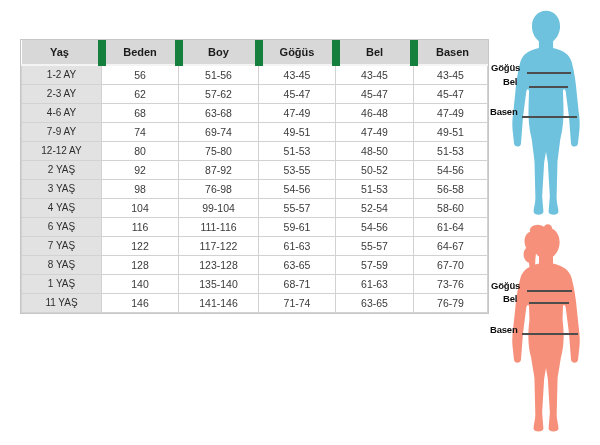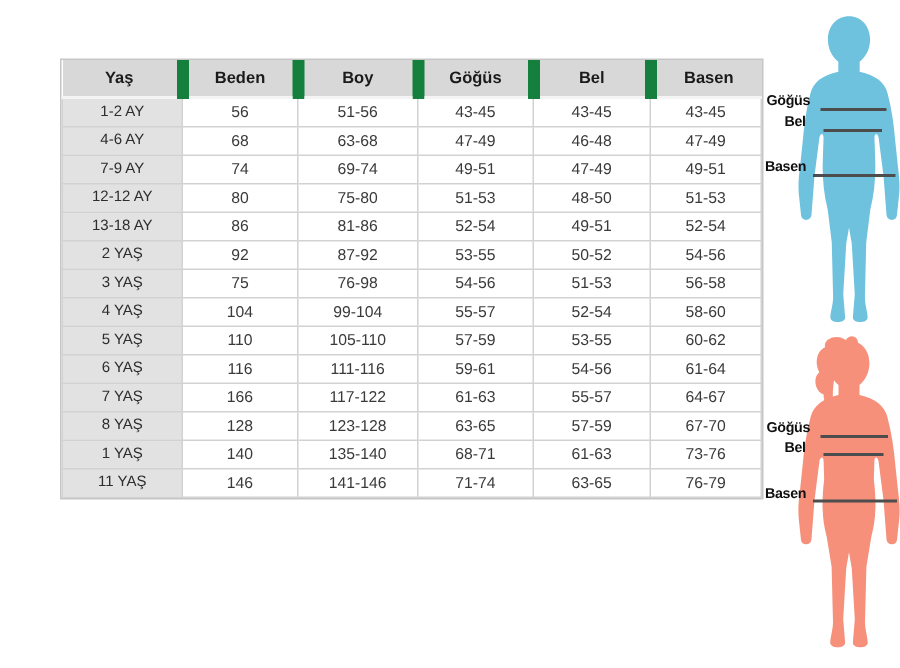--- a/index.html
+++ b/index.html
@@ -10,21 +10,21 @@
   }
   * { box-sizing: border-box; }
   html, body { margin: 0; padding: 0; }
   body {
     width: 600px; height: 445px;
     background: #ffffff;
     font-family: "Liberation Sans", sans-serif;
     position: relative;
     overflow: hidden;
   }
-  .stage { position: absolute; inset: 0; margin-left: 20px; }
+  .stage { position: absolute; inset: 0; }
 
   
   .table-wrap {
     position: absolute;
     left: 20px; top: 39px;
     border: 1px solid #c6c6c6;
     background: #fff;
   }
   table.size-chart {
     border-collapse: collapse;
@@ -104,20 +104,28 @@
       <tbody>
           <tr>
             <td>1-2 AY</td>
             <td>56</td>
             <td>51-56</td>
             <td>43-45</td>
             <td>43-45</td>
             <td>43-45</td>
           </tr>
           <tr>
+            <td>2-3 AY</td>
+            <td>62</td>
+            <td>57-62</td>
+            <td>45-47</td>
+            <td>45-47</td>
+            <td>45-47</td>
+          </tr>
+          <tr>
             <td>4-6 AY</td>
             <td>68</td>
             <td>63-68</td>
             <td>47-49</td>
             <td>46-48</td>
             <td>47-49</td>
           </tr>
           <tr>
             <td>7-9 AY</td>
             <td>74</td>
@@ -128,70 +136,54 @@
           </tr>
           <tr>
             <td>12-12 AY</td>
             <td>80</td>
             <td>75-80</td>
             <td>51-53</td>
             <td>48-50</td>
             <td>51-53</td>
           </tr>
           <tr>
-            <td>13-18 AY</td>
-            <td>86</td>
-            <td>81-86</td>
-            <td>52-54</td>
-            <td>49-51</td>
-            <td>52-54</td>
-          </tr>
-          <tr>
             <td>2 YAŞ</td>
             <td>92</td>
             <td>87-92</td>
             <td>53-55</td>
             <td>50-52</td>
             <td>54-56</td>
           </tr>
           <tr>
             <td>3 YAŞ</td>
-            <td>75</td>
+            <td>98</td>
             <td>76-98</td>
             <td>54-56</td>
             <td>51-53</td>
             <td>56-58</td>
           </tr>
           <tr>
             <td>4 YAŞ</td>
             <td>104</td>
             <td>99-104</td>
             <td>55-57</td>
             <td>52-54</td>
             <td>58-60</td>
           </tr>
           <tr>
-            <td>5 YAŞ</td>
-            <td>110</td>
-            <td>105-110</td>
-            <td>57-59</td>
-            <td>53-55</td>
-            <td>60-62</td>
-          </tr>
-          <tr>
             <td>6 YAŞ</td>
             <td>116</td>
             <td>111-116</td>
             <td>59-61</td>
             <td>54-56</td>
             <td>61-64</td>
           </tr>
           <tr>
             <td>7 YAŞ</td>
-            <td>166</td>
+            <td>122</td>
             <td>117-122</td>
             <td>61-63</td>
             <td>55-57</td>
             <td>64-67</td>
           </tr>
           <tr>
             <td>8 YAŞ</td>
             <td>128</td>
             <td>123-128</td>
             <td>63-65</td>

